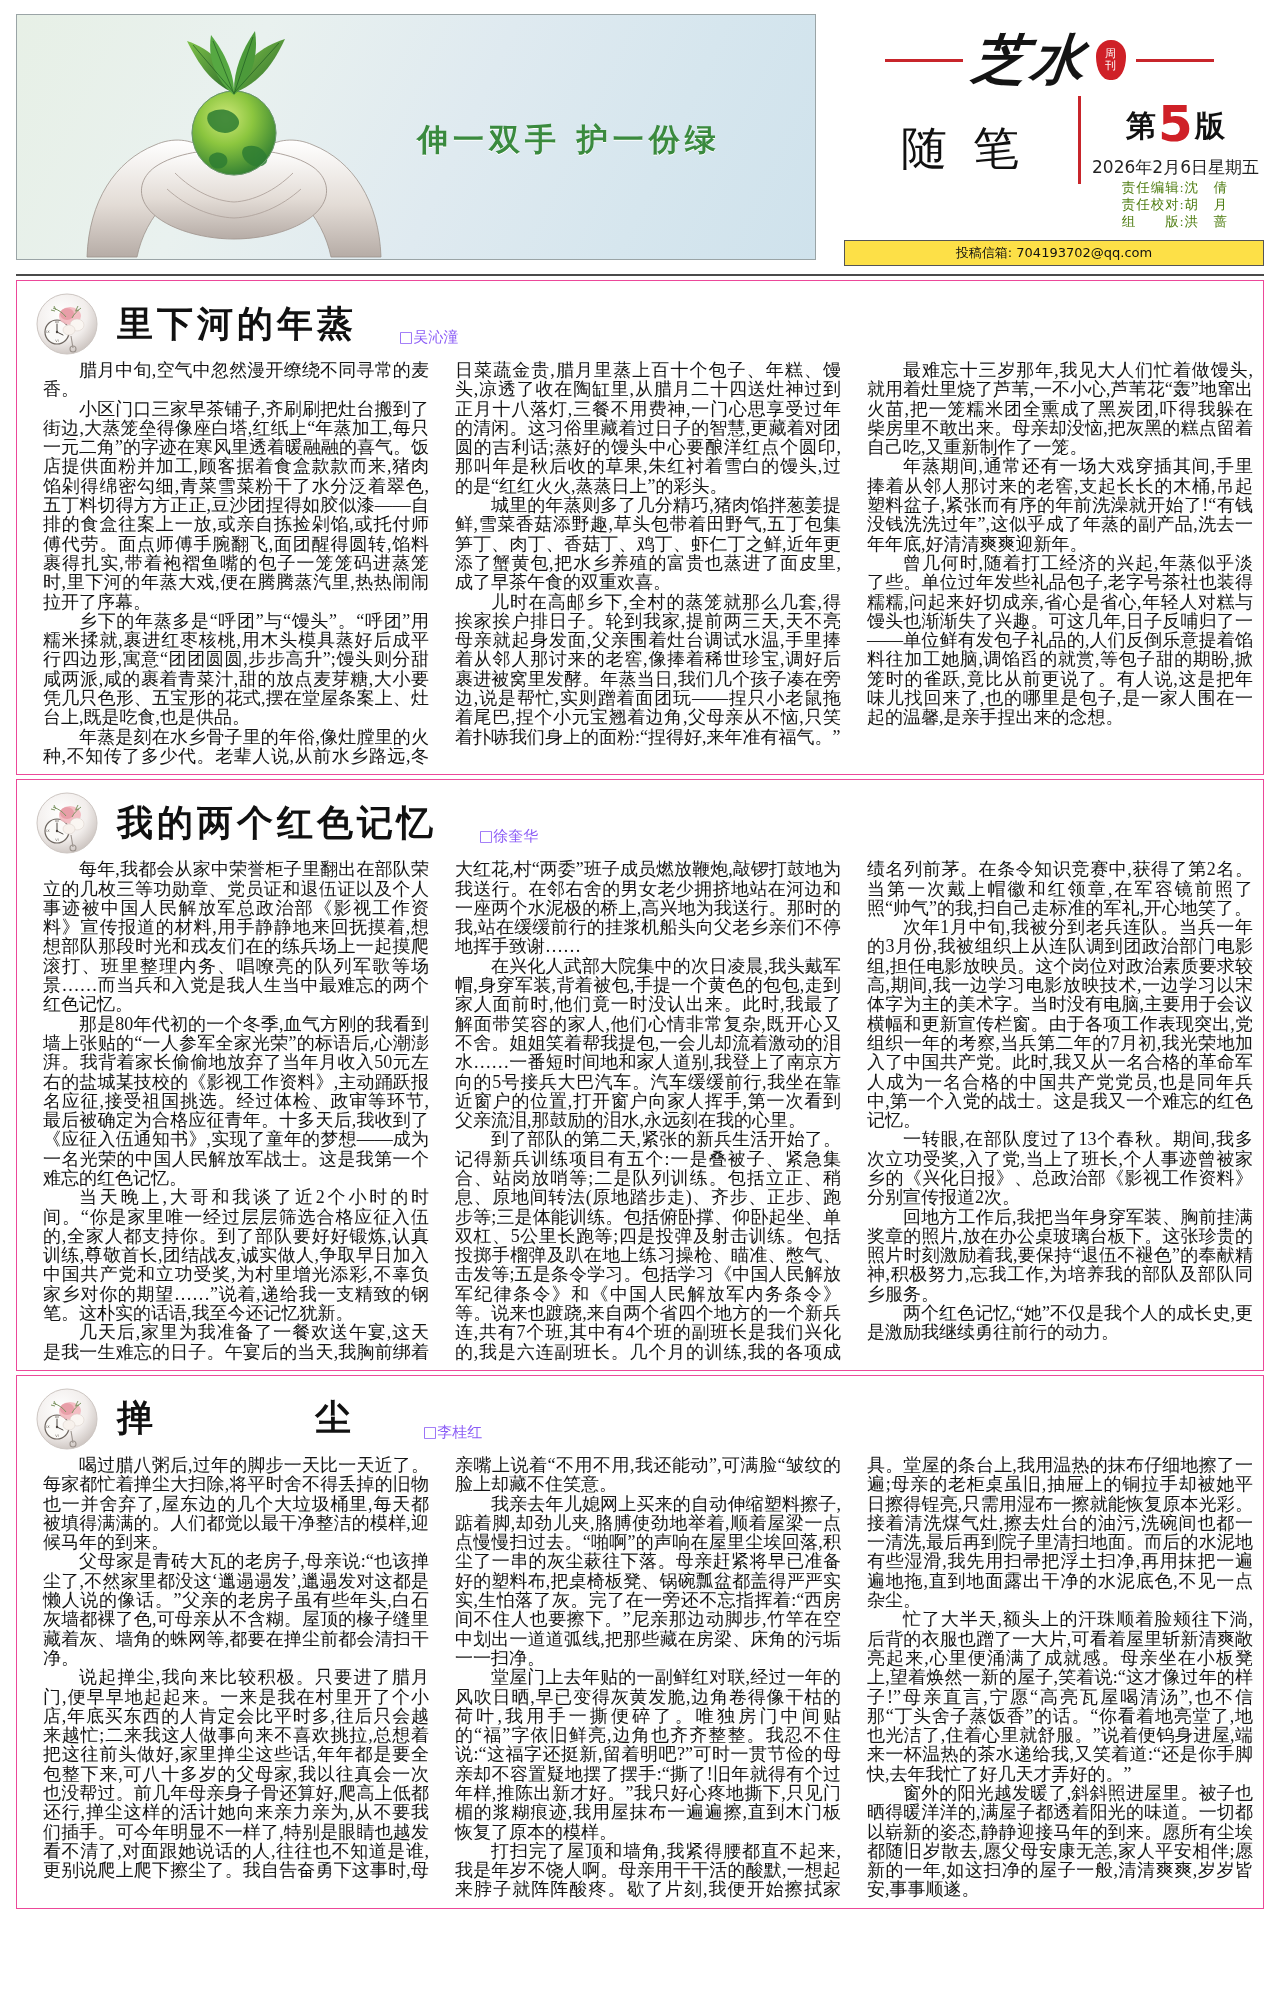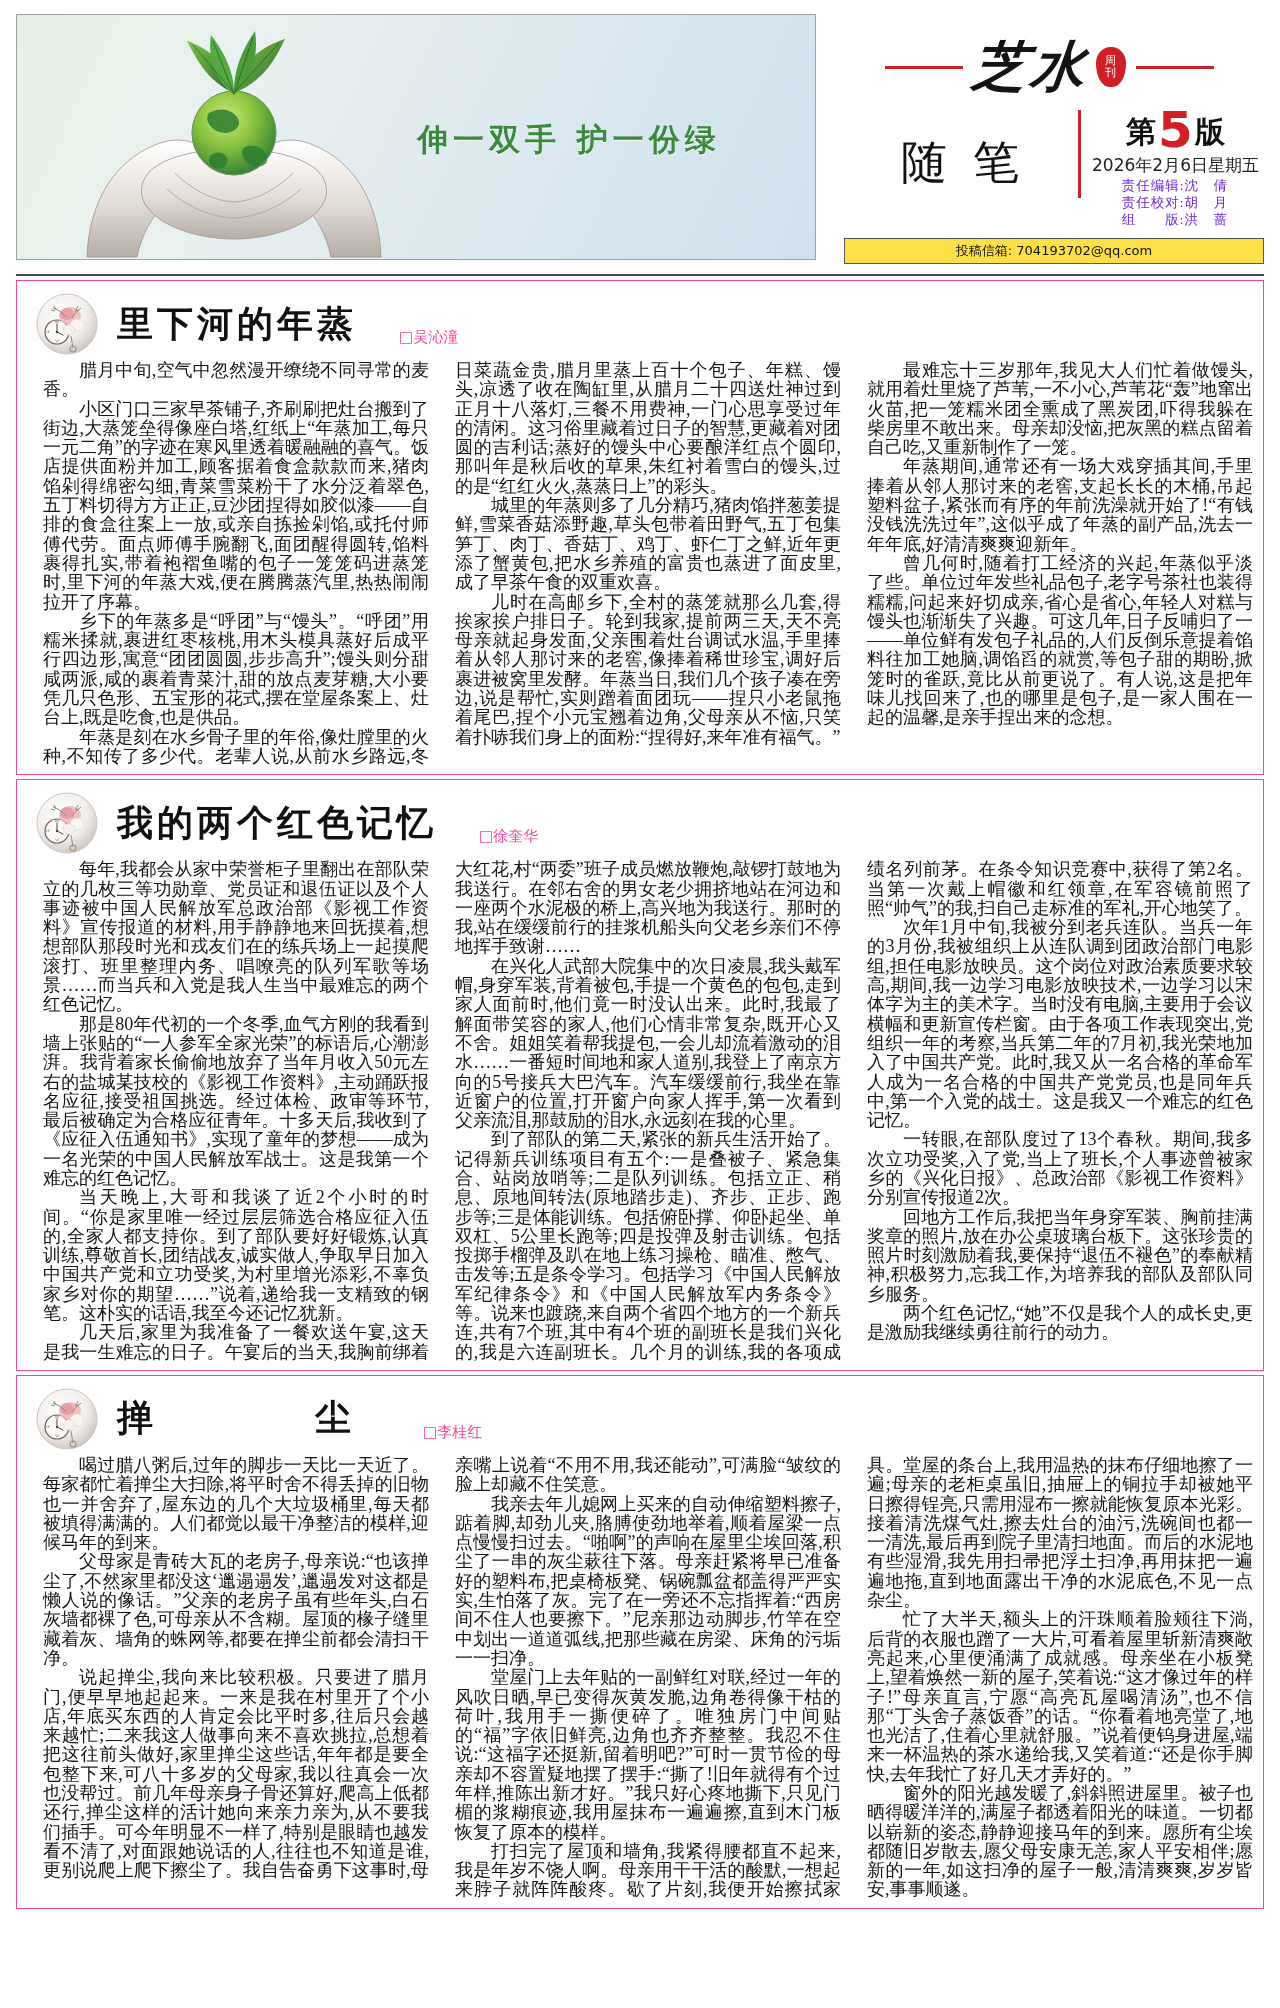--- a/index.html
+++ b/index.html
@@ -122,21 +122,21 @@
   .head-meta {
     flex: 1;
     text-align: center;
     padding-left: 4px;
   }
   .issue-line {
     font-family: "DejaVu Sans", sans-serif;
     font-size: 30px;
     font-weight: bold;
     color: #111;
-    line-height: 40px;
+    line-height: 56px;
     white-space: nowrap;
     text-align: center;
   }
   .issue-line .num {
     color: #cf2027;
     font-size: 50px;
     font-weight: bold;
     vertical-align: -5px;
     padding: 0 2px;
   }
@@ -145,21 +145,21 @@
     font-size: 17px;
     color: #222;
     letter-spacing: 0px;
     margin-top: 2px;
     white-space: nowrap;
   }
   .date-line .wd { }
   .credit {
     font-family: "Liberation Serif", serif;
     font-size: 13.5px;
-    color: #6d28d9;
+    color: #4d7c0f;
     line-height: 17px;
     text-align: right;
     padding-right: 36px;
     letter-spacing: 1px;
   }
 
   .mailbox {
     margin-top: 10px;
     margin-left: 10px;
     border: 1px solid #555;
@@ -201,21 +201,21 @@
     font-family: "DejaVu Sans", sans-serif;
     font-weight: bold;
     font-size: 36px;
     letter-spacing: 4px;
     color: #111;
   }
   .art-title.wide { letter-spacing: 30px; }
   .art-byline {
     font-family: "DejaVu Sans", sans-serif;
     font-size: 15px;
-    color: #ec4899;
+    color: #8b5cf6;
     margin-left: 42px;
     align-self: flex-end;
     padding-bottom: 14px;
   }
 
   .cols {
     column-count: 3;
     column-gap: 26px;
     column-rule: none;
     font-size: 18px;

